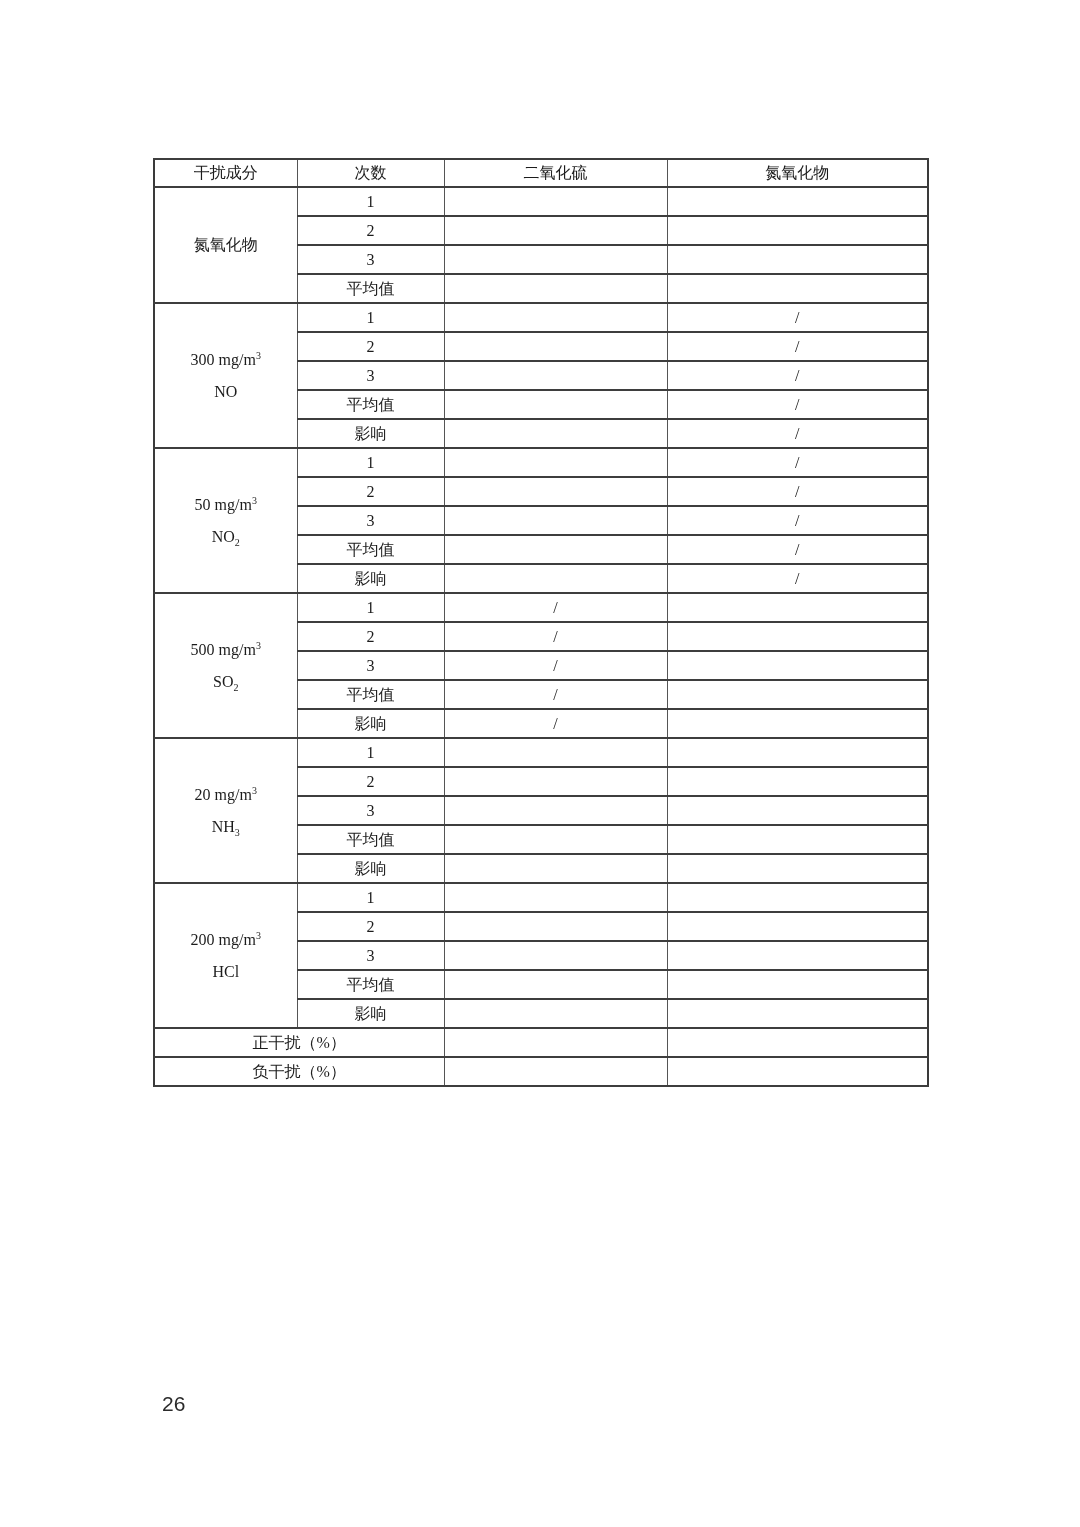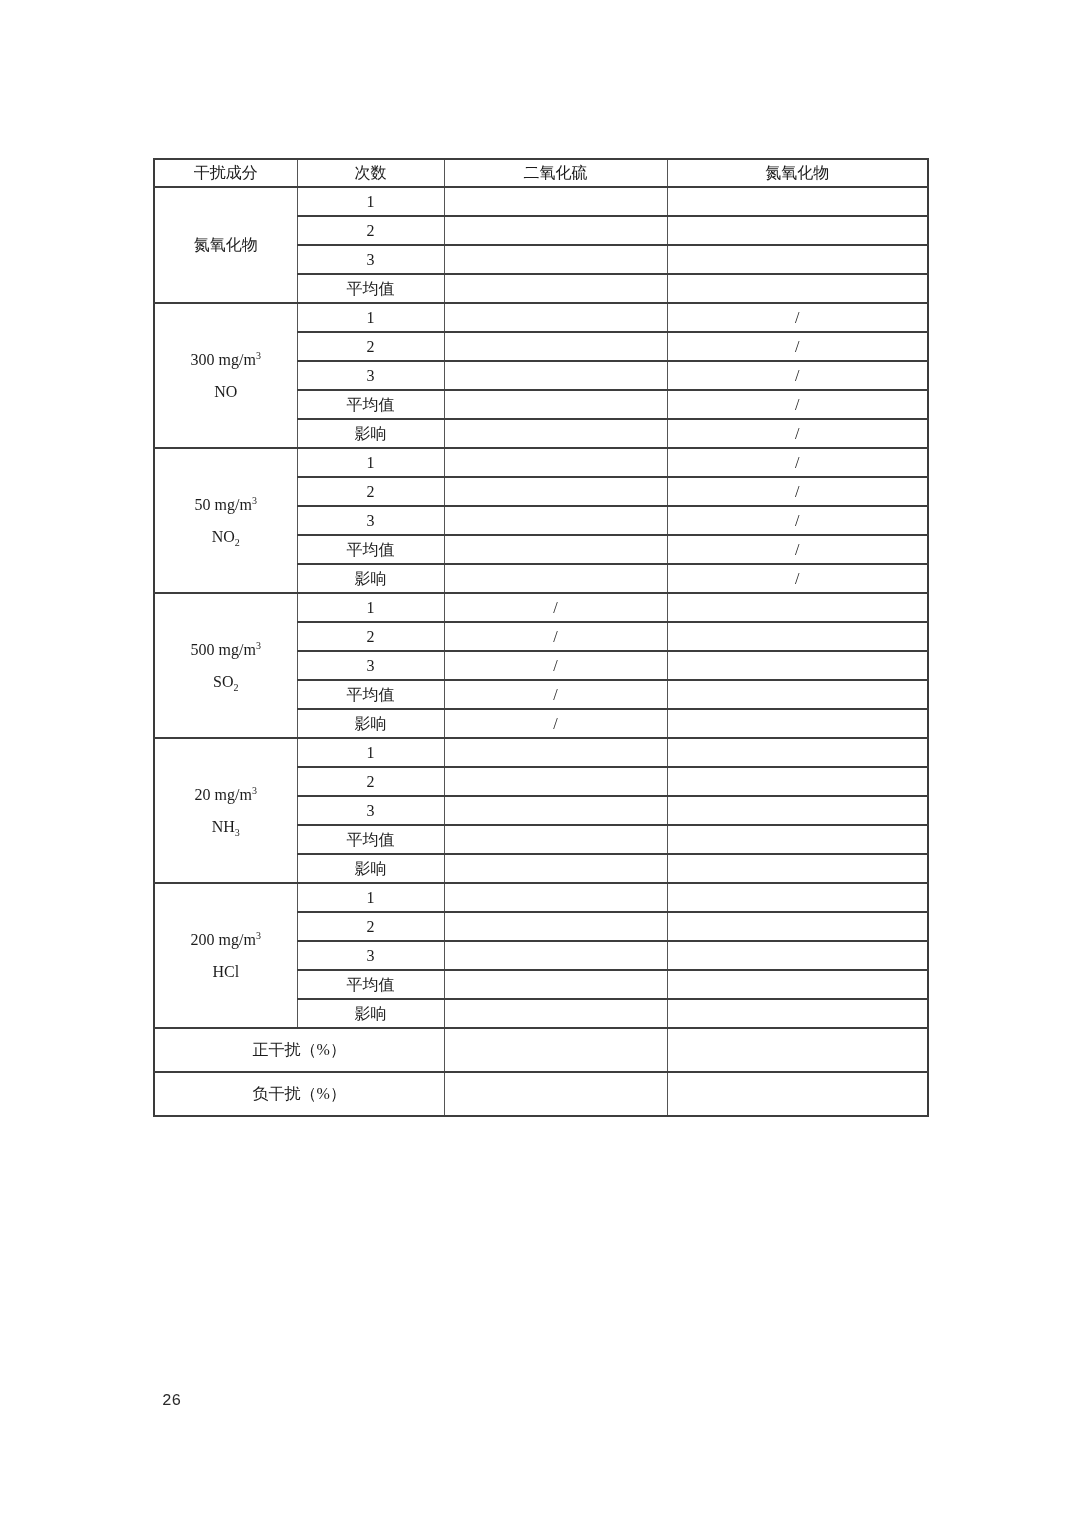--- a/index.html
+++ b/index.html
@@ -29,30 +29,30 @@
     text-align: center;
     vertical-align: middle;
     font-weight: normal;
     font-size: 16px;
     line-height: 1.2;
     overflow: hidden;
     white-space: nowrap;
   }
   thead tr { height: 28px; }
   tbody tr { height: 29px; }
-  tbody tr.footer-row { height: 44px; }
+  tbody tr.footer-row { height: 29px; }
   td.group-label { padding: 0 4px; }
   td.group-label .lbl-line { line-height: 32px; }
   sup { font-size: 10px; line-height: 0; vertical-align: super; }
   sub { font-size: 10px; line-height: 0; vertical-align: sub; }
   .page-number {
     position: absolute;
     left: 162px; top: 1392px;
-    font-family: Liberation Mono, monospace;
-    font-size: 16px;
+    font-family: Liberation Sans, sans-serif;
+    font-size: 21px;
     color: #2b2b2b;
   }
 </style>
 </head>
 <body>
 
 <table class="form">
   <colgroup>
     <col style="width:143px">
     <col style="width:147px">

